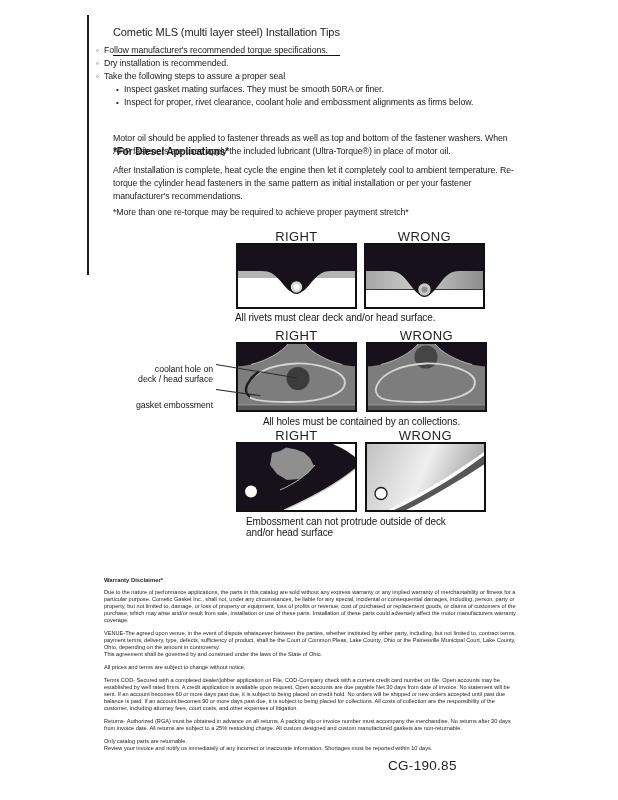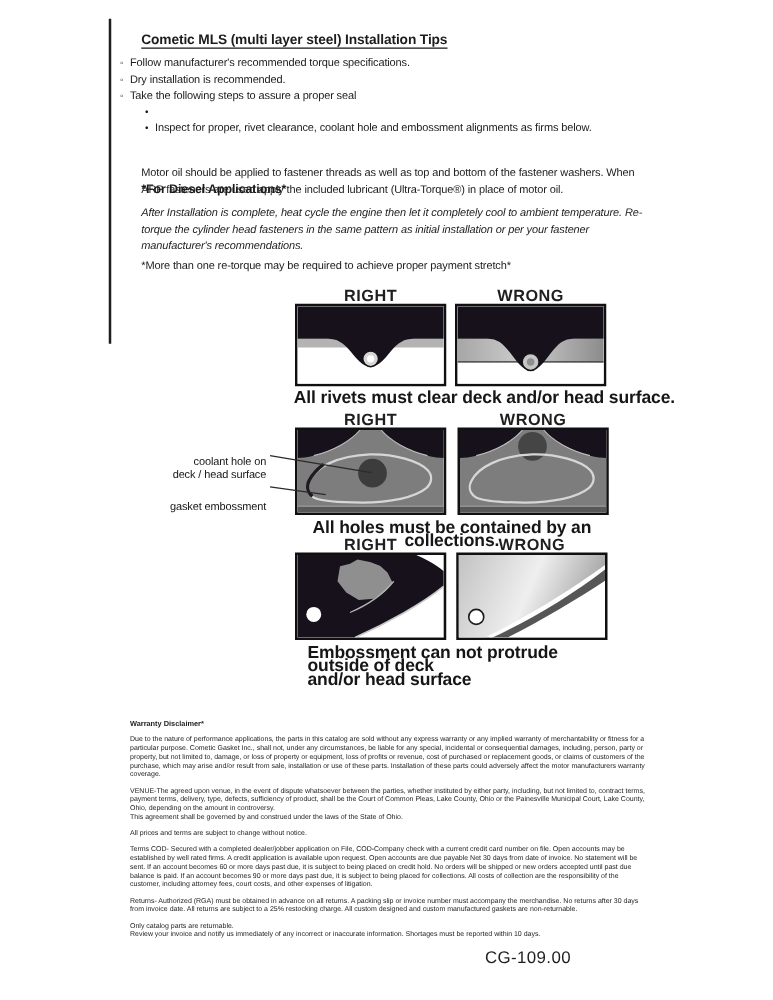--- a/index.html
+++ b/index.html
@@ -1,41 +1,41 @@
 <!DOCTYPE html>
 <html style="--ink: #1c1c1c; --panel-black: #16111a; --band-gray: #b3b3b3; --panel-gray: #7d7d7d; --emboss-line: #d6d6d6; --hole-dark: #3c3c3c; --patch-gray: #8f8f8f;"><head>
 <meta charset="utf-8">
 <style>
   html,body{margin:0;padding:0;background:#ffffff;}
   .page{position:relative;width:618px;height:800px;background:#ffffff;overflow:hidden;
         font-family:"Liberation Sans","DejaVu Sans",sans-serif;color:#1c1c1c;}
 
   .vrule{position:absolute;left:87px;top:15px;width:1.5px;height:260px;background:#1e1e1e;}
 
-  .title{position:absolute;left:113px;top:26px;font-size:11px;font-weight:bold;
-         letter-spacing:-0.1px;border-bottom:1.5px solid #141414;padding-bottom:0;white-space:nowrap;}
+  .title{position:absolute;left:113px;top:26px;font-size:11px;font-weight:normal;
+         letter-spacing:-0.1px;border-bottom:1.5px solid #141414;padding-bottom:17px;white-space:nowrap;}
 
   .smalltext{font-size:8.8px;line-height:13px;letter-spacing:-0.1px;color:#1c1c1c;}
   .bullets{position:absolute;left:96px;top:44px;width:420px;}
   .sub-bullets{position:absolute;left:116px;top:83px;width:402px;}
   .b-row{display:flex;}
   .b-marker{flex:0 0 8px;font-size:8px;}
 
   .diesel-h{position:absolute;left:113px;top:117px;font-size:10px;font-weight:bold;letter-spacing:-0.1px;margin-top:29px;}
   .para{position:absolute;left:113px;width:402px;}
   .para1{top:132px;}
-  .para2{top:164px;font-style:italic;}
+  .para2{top:164px;}
   .note{top:206px;}
 
-  .rw-label{position:absolute;width:121px;text-align:center;font-size:13px;font-weight:bold;
+  .rw-label{position:absolute;width:121px;text-align:center;font-size:13px;font-weight:normal;
             letter-spacing:0.4px;color:#1f1f1f;}
   .panel{position:absolute;width:121px;box-sizing:border-box;border:2px solid #101010;background:#fff;}
   .panel svg{display:block;}
 
-  .caption{position:absolute;font-size:14px;font-weight:bold;letter-spacing:-0.1px;color:#161616;line-height:11px;}
+  .caption{position:absolute;font-size:10px;font-weight:normal;letter-spacing:-0.1px;color:#161616;line-height:11px;}
   .cap-center{text-align:center;}
   .pre{white-space:pre-line;}
 
   .callout{position:absolute;font-size:8.8px;text-align:right;line-height:10px;color:#161616;
            letter-spacing:-0.1px;white-space:pre-line;margin-top:18px;}
   .pline{position:absolute;height:1.2px;background:#2b2b2b;transform-origin:0 50%;z-index:5;}
 
   .disclaimer{position:absolute;left:104px;top:577px;width:412px;font-size:5.6px;line-height:7px;color:#242424;}
   .disc-h{font-weight:bold;font-size:5.9px;margin-bottom:4.5px;}
   .disc-p{margin-bottom:6px;white-space:pre-line;}
@@ -62,20 +62,21 @@
     </div>
     <div class="b-row">
       <span class="b-marker">◦</span>
       <span>Take the following steps to assure a proper seal</span>
     </div>
   </div>
 
   <div class="sub-bullets smalltext">
     <div class="b-row">
       <span class="b-marker">•</span>
+      <span>Inspect gasket mating surfaces.  They must be smooth 50RA or finer.</span>
     </div>
     <div class="b-row">
       <span class="b-marker">•</span>
       <span>Inspect for proper, rivet clearance, coolant hole and embossment alignments as firms below.</span>
     </div>
   </div>
 
   <div class="diesel-h">*For Diesel Applications*</div>
   <div class="para para1 smalltext">Motor oil should be applied to fastener threads as well as top and bottom of the fastener washers. When ARP fasteners are used apply the included lubricant (Ultra-Torque®) in place of motor oil.</div>
   <div class="para para2 smalltext">After Installation is complete, heat cycle the engine then let it completely cool to ambient temperature. Re-torque the cylinder head fasteners in the same pattern as initial installation or per your fastener manufacturer's recommendations.</div>
@@ -188,15 +189,15 @@
     <div class="disc-p">Due to the nature of performance applications, the parts in this catalog are sold without any express warranty or any implied warranty of merchantability or fitness for a particular purpose.  Cometic Gasket Inc., shall not, under any circumstances, be liable for any special, incidental or consequential damages, including, person, party or property, but not limited to, damage, or loss of property or equipment, loss of profits or revenue, cost of purchased or replacement goods, or claims of customers of the purchase, which may arise and/or result from sale, installation or use of these parts.  Installation of these parts could adversely affect the motor manufacturers warranty coverage.</div>
     <div class="disc-p">VENUE-The agreed upon venue, in the event of dispute whatsoever between the parties, whether instituted by either party, including, but not limited to, contract terms, payment terms, delivery, type, defects, sufficiency of product, shall be the Court of Common Pleas, Lake County, Ohio or the Painesville Municipal Court, Lake County, Ohio, depending on the amount in controversy.
 This agreement shall be governed by and construed under the laws of the State of Ohio.</div>
     <div class="disc-p">All prices and terms are subject to change without notice.</div>
     <div class="disc-p">Terms COD- Secured with a completed dealer/jobber application on File, COD-Company check with a current credit card number on file.  Open accounts may be established by well rated firms.  A credit application is available upon request.  Open accounts are due payable Net 30 days from date of invoice.  No statement will be sent.  If an account becomes 60 or more days past due, it is subject to being placed on credit hold.  No orders will be shipped or new orders accepted until past due balance is paid.  If an account becomes 90 or more days past due, it is subject to being placed for collections.  All costs of collection are the responsibility of the customer, including attorney fees, court costs, and other expenses of litigation.</div>
     <div class="disc-p">Returns- Authorized (RGA) must be obtained in advance on all returns.  A packing slip or invoice number must accompany the merchandise.  No returns after 30 days from invoice date.  All returns are subject to a 25% restocking charge.  All custom designed and custom manufactured gaskets are non-returnable.</div>
     <div class="disc-p">Only catalog parts are returnable.
 Review your invoice and notify us immediately of any incorrect or inaccurate information.  Shortages must be reported within 10 days.</div>
   </div>
 
-  <div class="page-code">CG-109.00</div>
+  <div class="page-code">CG-190.85</div>
 
 </div>
 
 </body></html>

